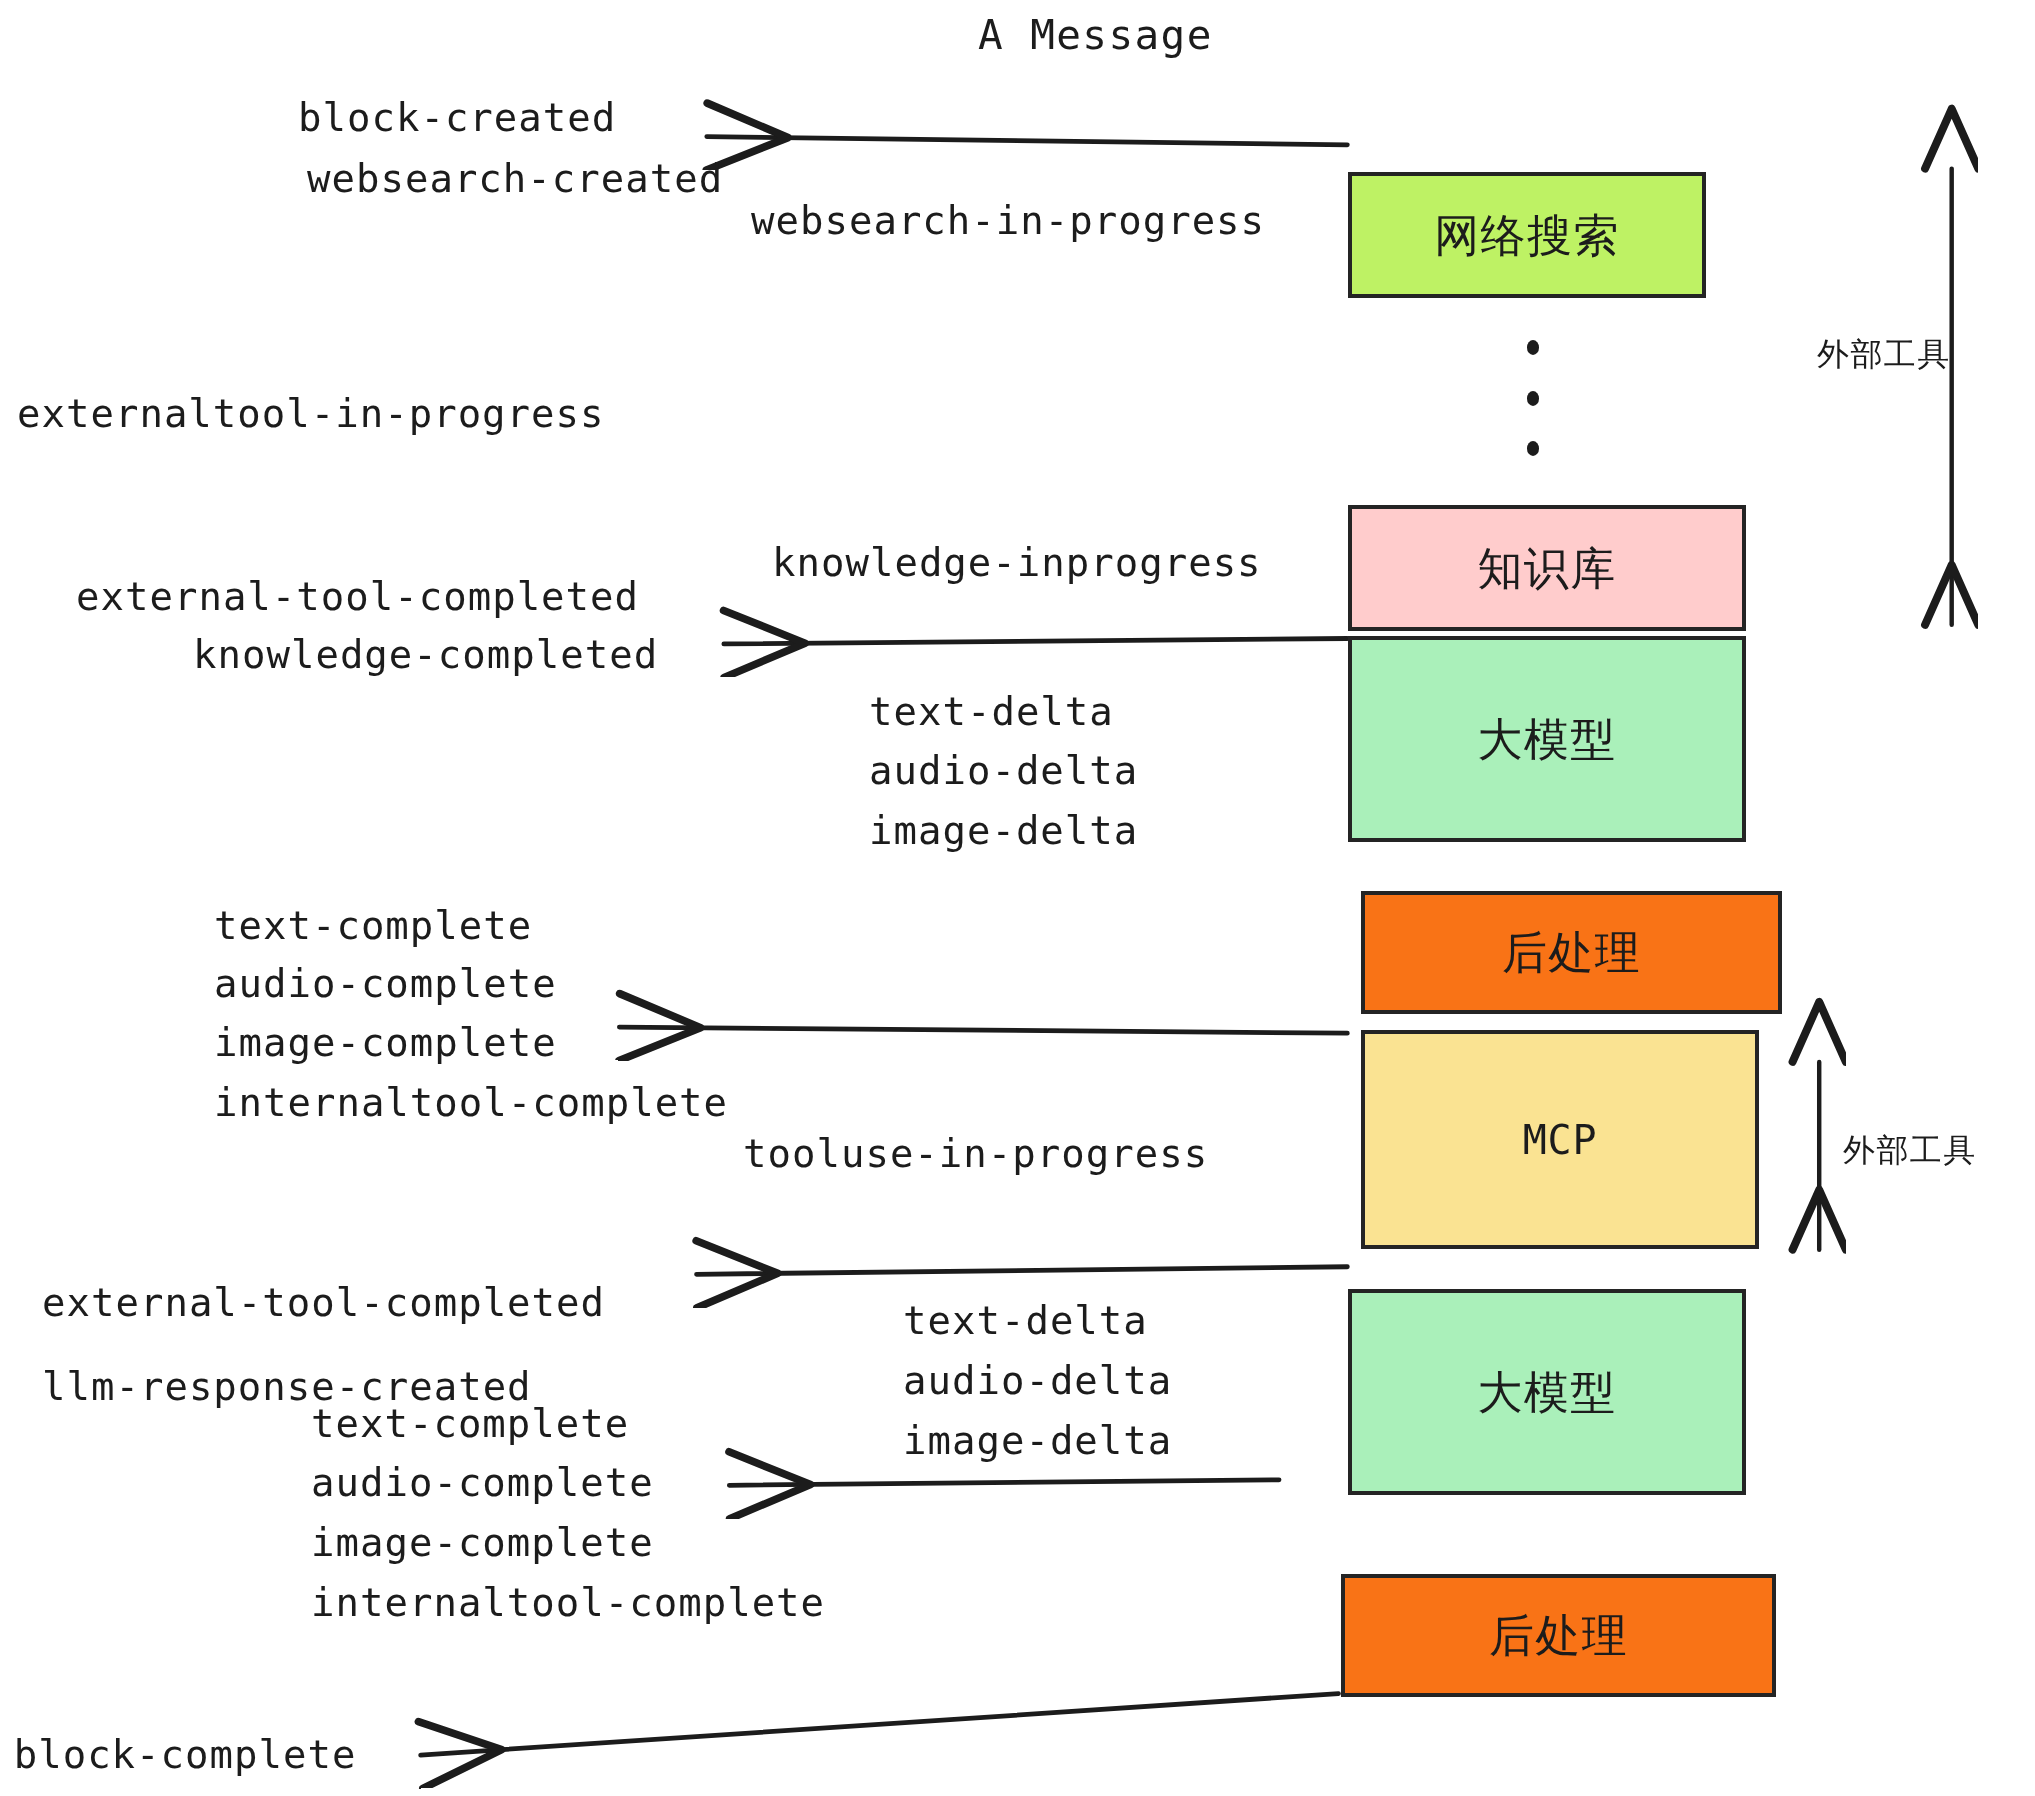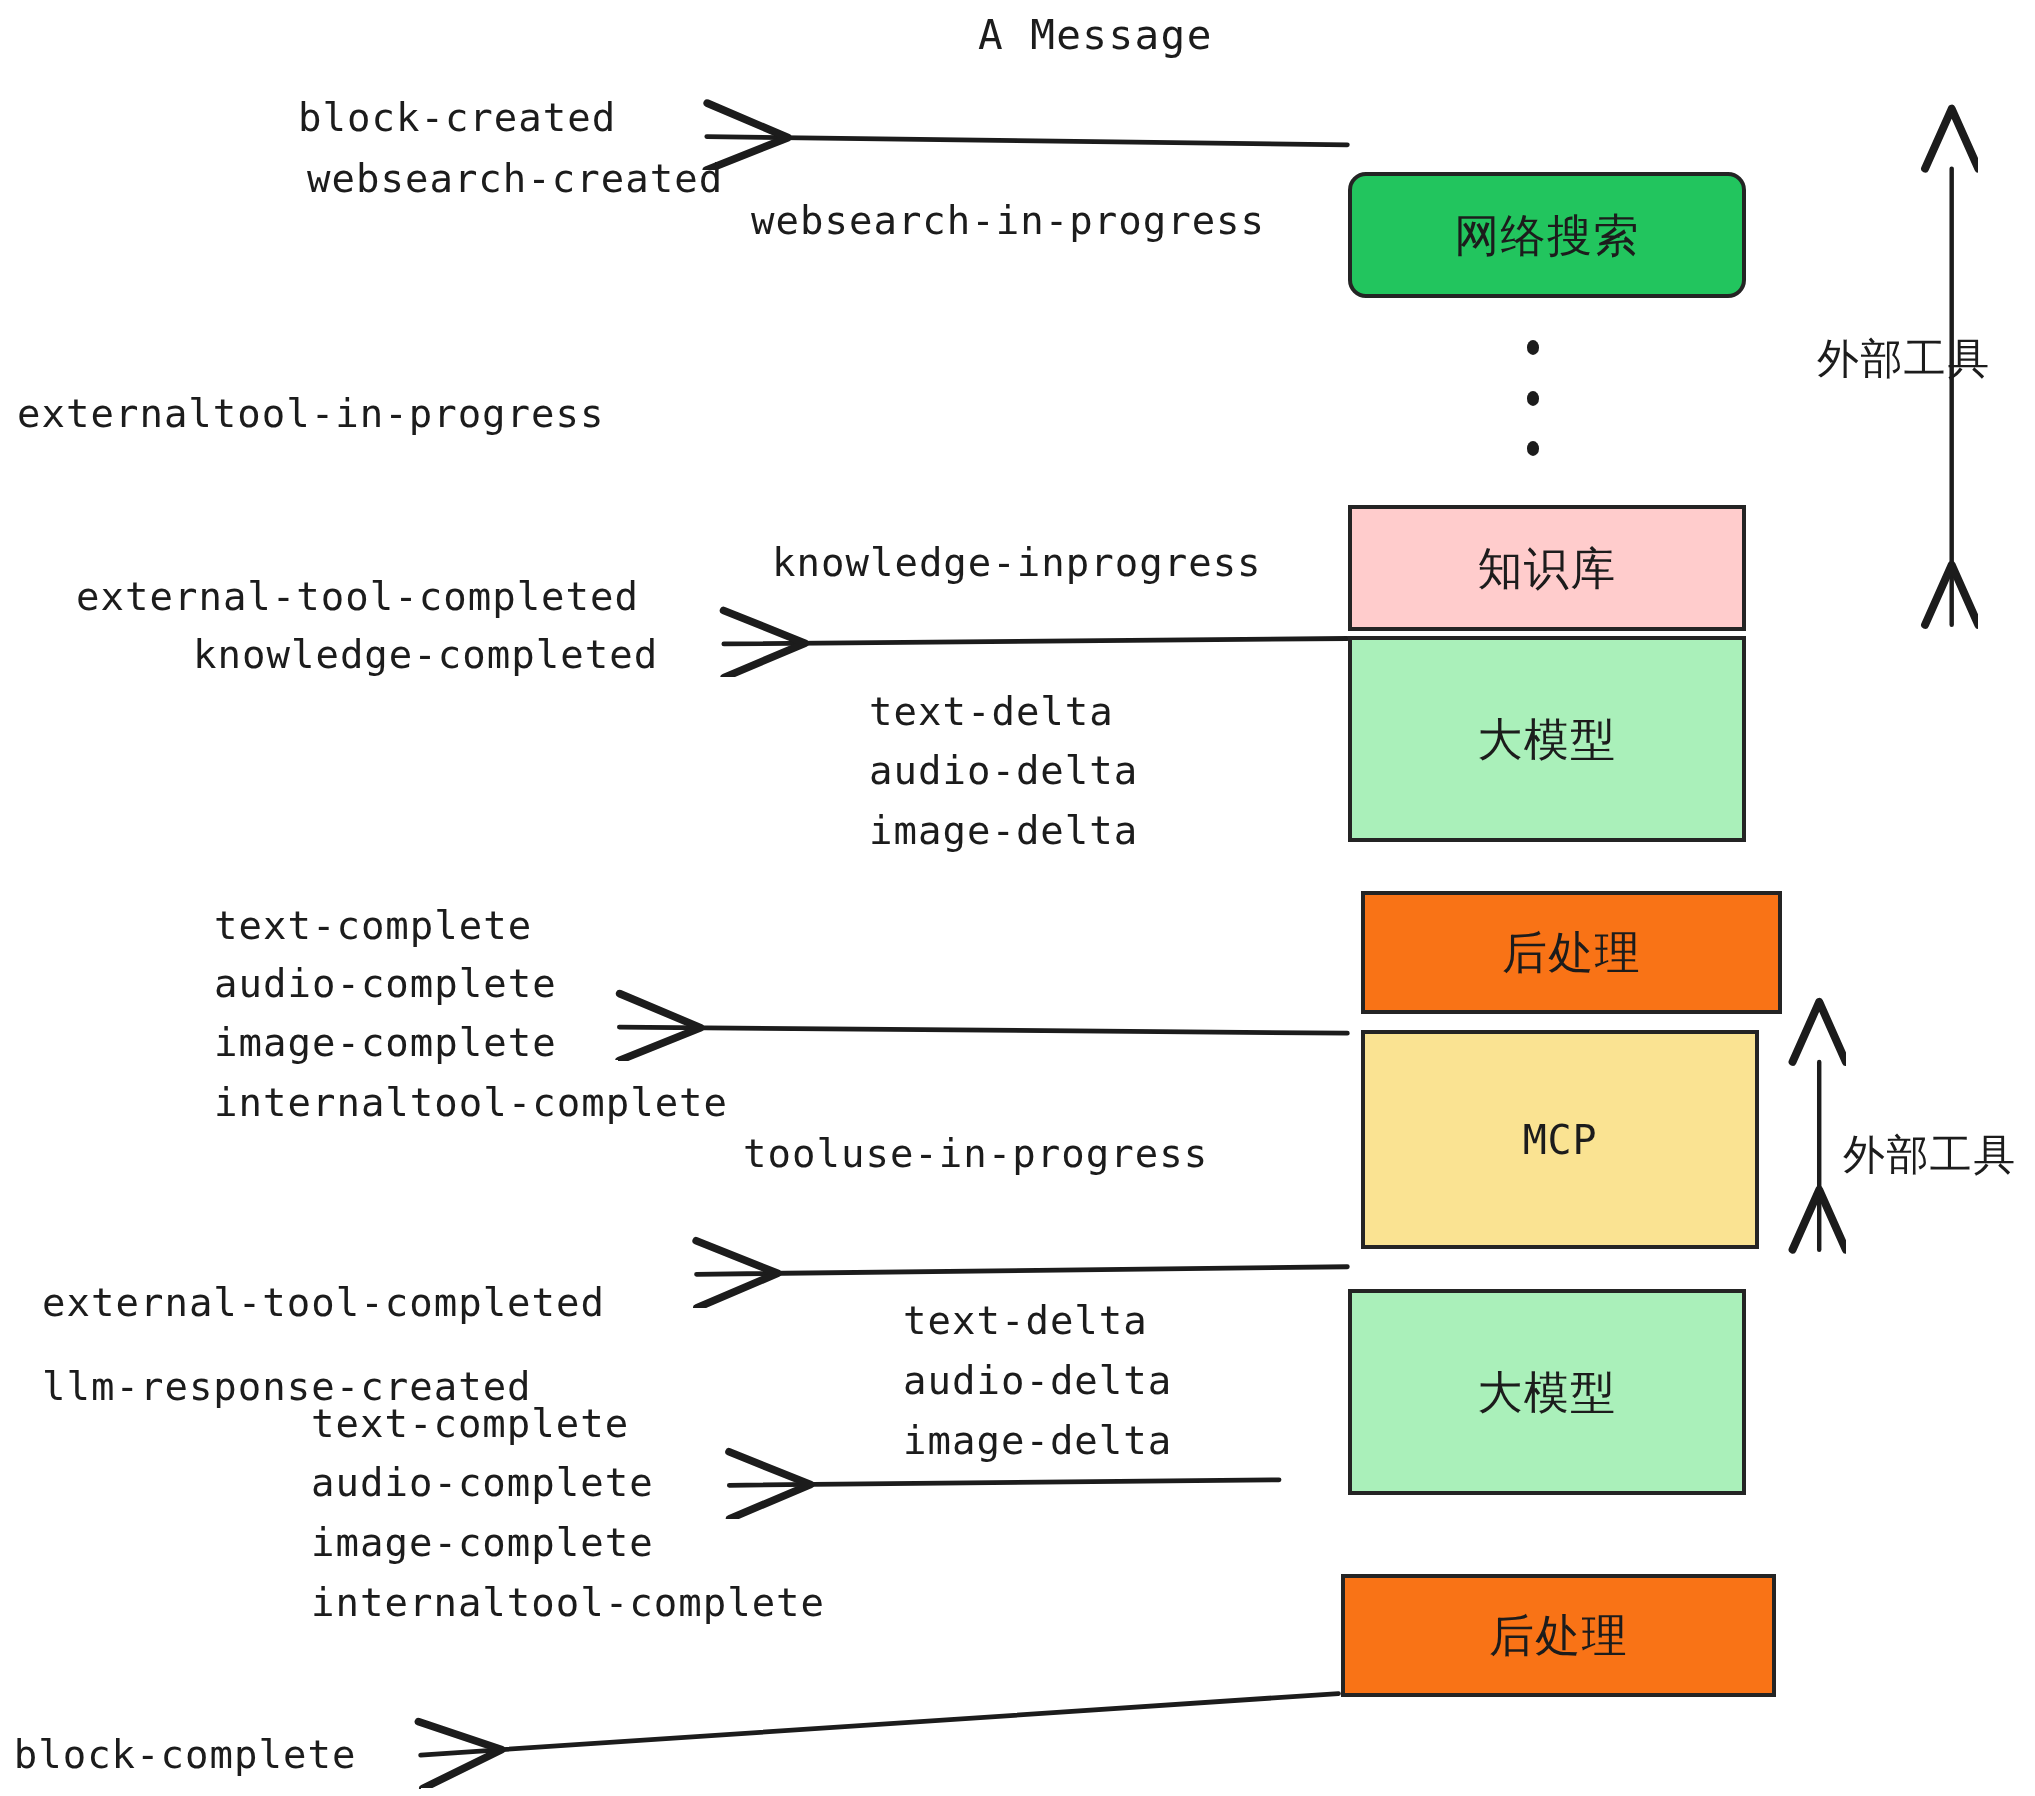--- a/index.html
+++ b/index.html
@@ -54,21 +54,21 @@
     font-size: 40px;
     letter-spacing: 0.7px;
   }
   .box.white {
     background: #f97316;
     border-width: 4.1px;
   }
   .sidelabel {
     position: absolute;
     font-family: "DejaVu Sans", sans-serif;
-    font-size: 42px;
+    font-size: 32px;
     letter-spacing: 1.4px;
     color: #1c1c1c;
     white-space: nowrap;
     line-height: 1;
   }
   .dots {
     position: absolute;
     display: flex;
     flex-direction: column;
     align-items: center;
@@ -118,21 +118,21 @@
 
     <g stroke="#1c1c1c" stroke-width="6.5" fill="none" stroke-linecap="round">
       <path d="M2858,247 L2858,915" marker-start="url(#ahs)" marker-end="url(#ahs)"></path>
     </g>
 
     <g stroke="#1c1c1c" stroke-width="6.5" fill="none" stroke-linecap="round">
       <path d="M2664,1555 L2664,1830" marker-start="url(#ahs)" marker-end="url(#ahs)"></path>
     </g>
   </svg>
 
-  <div class="box" style="left:1348px; top:172px; width:398px; height:126px; background:#22c55e;border-radius:18px;">
+  <div class="box" style="left:1348px; top:172px; width:358px; height:126px; background:#bef264;">
     <span class="cjk">网络搜索</span>
   </div>
 
   <div class="box" style="left:1348px; top:505px; width:398px; height:126px; background:#FFCCCC;">
     <span class="cjk">知识库</span>
   </div>
 
   <div class="box" style="left:1348px; top:636px; width:398px; height:206px; background:#AAF0BA;">
     <span class="cjk">大模型</span>
   </div>

